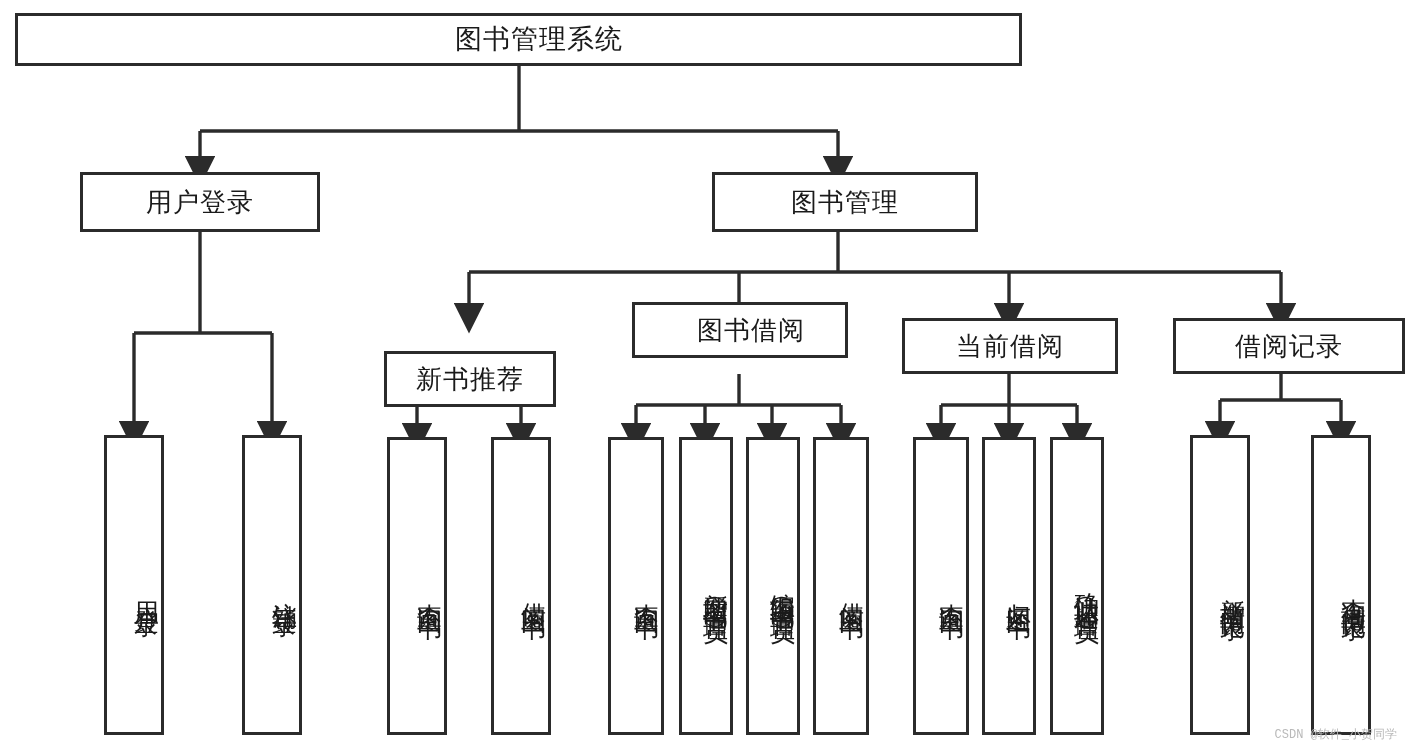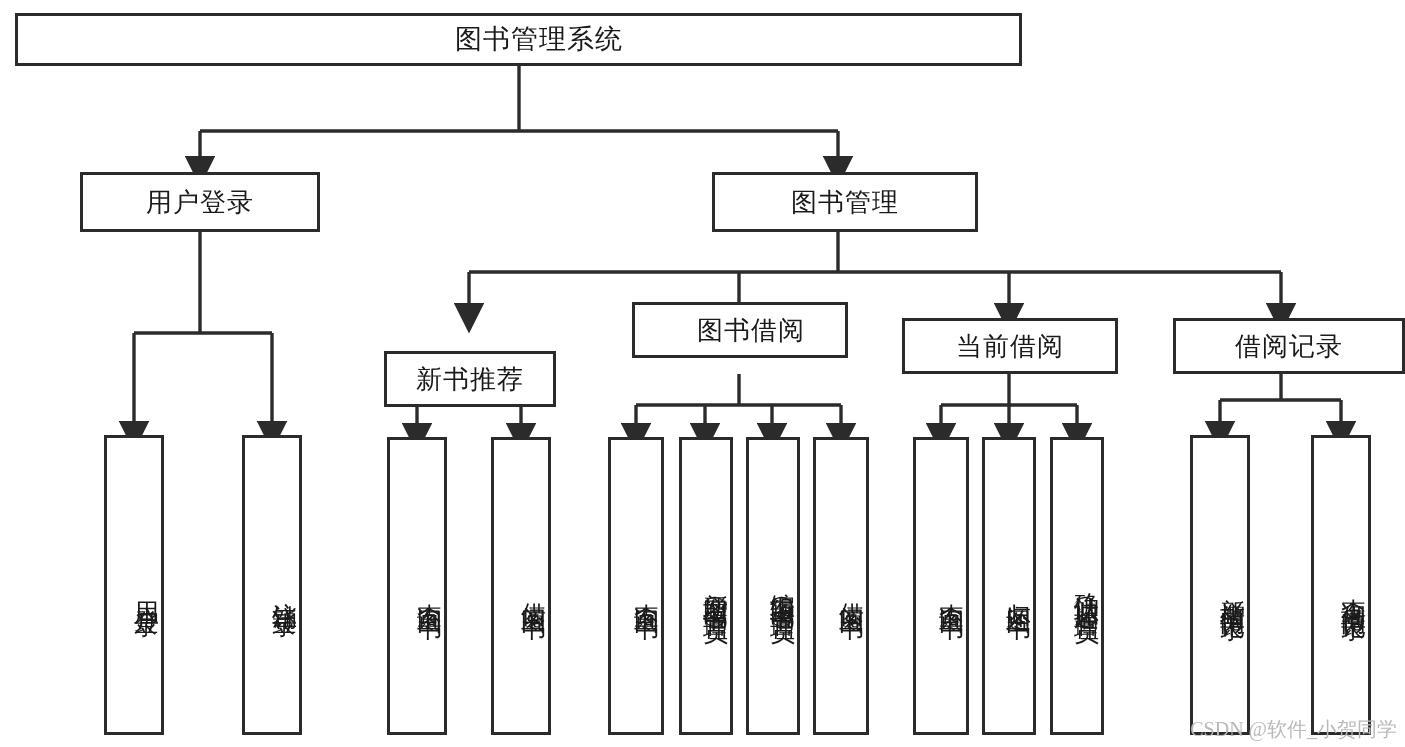--- a/index.html
+++ b/index.html
@@ -51,24 +51,24 @@
     align-items: flex-start;
     justify-content: center;
   }
   #root-node {
     font-size: 27px;
   }
   #watermark {
     position: absolute;
     right: 8px;
     bottom: 4px;
-    font-size: 20px;
+    font-size: 12px;
     color: #b9b9b9;
     white-space: nowrap;
-    font-family: Liberation Serif, serif;
+    font-family: Liberation Mono, monospace;
   }
 </style>
 </head>
 <body>
 
 <div id="canvas">
 
   <svg id="wires" viewBox="0 0 1405 747">
     <defs>
       <marker id="arrow" markerWidth="9" markerHeight="9" refX="1.2" refY="4.5" orient="auto" markerUnits="strokeWidth">

